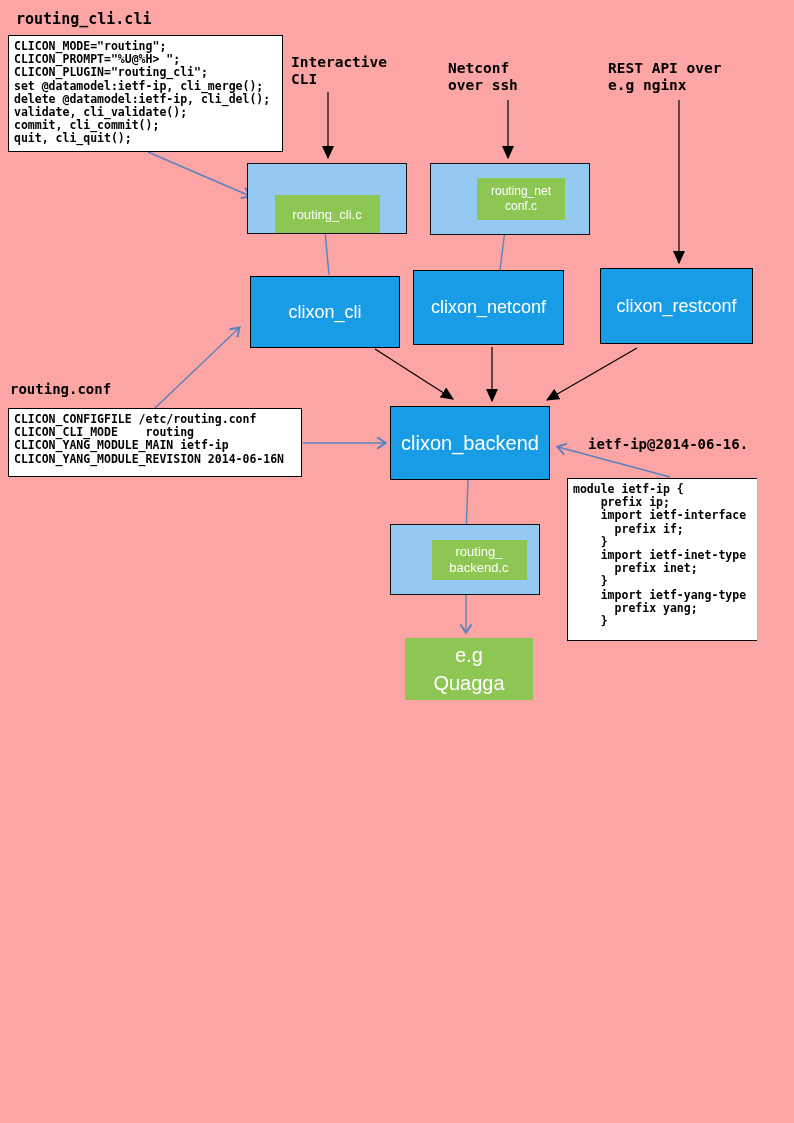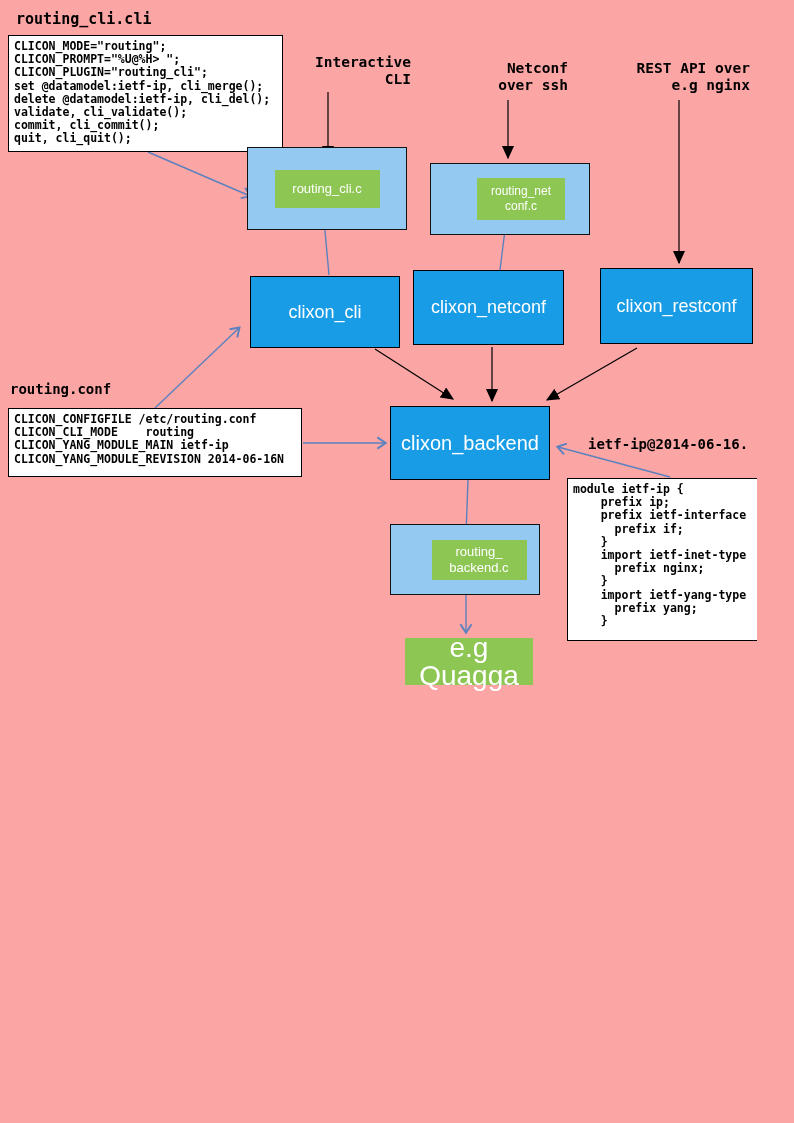--- a/index.html
+++ b/index.html
@@ -16,21 +16,21 @@
   .mono-title {
     position:absolute; color:#000;
     font:bold 15px/18px "DejaVu Sans Mono", monospace;
   }
   .codebox {
     position:absolute; background:#fff; border:1px solid #000;
     font:bold 11.5px/13.2px "DejaVu Sans Mono", monospace;
     color:#000; padding:4px 5px; white-space:pre; box-sizing:border-box;
   }
   .arrow-label {
-    position:absolute; color:#000; text-align:right; white-space:pre-line;
+    position:absolute; color:#000; text-align:left; white-space:pre-line;
     font:bold 14.5px/17px "DejaVu Sans Mono", monospace;
   }
   .bluebox {
     position:absolute; background:var(--bright_blue,#189CE5);
     border:1.5px solid #000; box-sizing:border-box;
     display:flex; align-items:center; justify-content:center;
     color:#fff; font-family:"Liberation Sans", sans-serif;
   }
   .lightbox {
     position:absolute; background:var(--light_blue,#94C9F2);
@@ -42,41 +42,41 @@
     display:flex; align-items:center; justify-content:center;
     text-align:center; white-space:pre-line;
     font-family:"Liberation Sans", sans-serif;
   }
   #cli-spec-title { left:16px; top:10px; }
   #cli-spec-box   { left:8px;  top:35px;  width:275px; height:117px; }
   #label-interactive { left:291px; top:54px; width:120px; }
   #label-netconf     { left:448px; top:60px; width:120px; }
   #label-rest        { left:608px; top:60px; width:142px; }
 
-  #lb1 { left:247px; top:147px; width:160px; height:83px; }
+  #lb1 { left:247px; top:163px; width:160px; height:71px;align-items:flex-end; }
   #green1 { width:105px; height:38px; font-size:13px; }
   #lb2 { left:430px; top:163px; width:160px; height:72px;padding-left:22px; }
   #green2 { width:88px; height:42px; font-size:12px; line-height:15px; }
 
   #cli      { left:250px; top:276px; width:150px; height:72px; font-size:18px; }
   #netconf  { left:413px; top:270px; width:151px; height:75px; font-size:18px; }
   #restconf { left:600px; top:268px; width:153px; height:76px; font-size:18px; }
   #backend  { left:390px; top:406px; width:160px; height:74px; font-size:20px; }
 
   #conf-title { left:10px; top:380px; font-size:14px; }
   #conf-box   { left:8px; top:408px; width:294px; height:69px; }
 
   #yang-label { left:588px; top:436px; font:bold 14px/16px "DejaVu Sans Mono", monospace; position:absolute; }
   #yang-box   { left:567px; top:478px; width:190px; height:163px; border-right:none; overflow:hidden; }
 
   #lb3 { left:390px; top:524px; width:150px; height:71px;padding-left:28px; }
   #green3 { width:95px; height:40px; font-size:13px; line-height:16px; }
 
-  #quagga { position:absolute; left:405px; top:638px; width:128px; height:47px;
-            font-size:28px; line-height:28px; }
+  #quagga { position:absolute; left:405px; top:638px; width:128px; height:62px;
+            font-size:20px; line-height:28px; }
 </style>
 </head>
 <body>
 
 <div id="canvas">
 
   <svg class="arrows" width="794" height="1123">
     <defs>
       <marker id="mBlack" markerWidth="12" markerHeight="10" refX="10" refY="5" orient="auto">
         <path d="M0,0 L11,5 L0,10 z" class="black-head"></path>
@@ -123,21 +123,21 @@
 
   <div id="cli" class="bluebox">clixon_cli</div>
   <div id="netconf" class="bluebox">clixon_netconf</div>
   <div id="restconf" class="bluebox">clixon_restconf</div>
   <div id="backend" class="bluebox">clixon_backend</div>
 
   <div id="conf-title" class="mono-title">routing.conf</div>
   <div id="conf-box" class="codebox"><div>CLICON_CONFIGFILE /etc/routing.conf</div><div>CLICON_CLI_MODE    routing</div><div>CLICON_YANG_MODULE_MAIN ietf-ip</div><div>CLICON_YANG_MODULE_REVISION 2014-06-16N</div></div>
 
   <div id="yang-label">ietf-ip@2014-06-16.</div>
-  <div id="yang-box" class="codebox"><div>module ietf-ip {</div><div>    prefix ip;</div><div>    prefix ietf-interface</div><div>      prefix if;</div><div>    }</div><div>    import ietf-inet-type</div><div>      prefix nginx;</div><div>    }</div><div>    import ietf-yang-type</div><div>      prefix yang;</div><div>    }</div></div>
+  <div id="yang-box" class="codebox"><div>module ietf-ip {</div><div>    prefix ip;</div><div>    import ietf-interface</div><div>      prefix if;</div><div>    }</div><div>    import ietf-inet-type</div><div>      prefix inet;</div><div>    }</div><div>    import ietf-yang-type</div><div>      prefix yang;</div><div>    }</div></div>
 
   <div id="lb3" class="lightbox">
     <div id="green3" class="greenbox">routing_
 backend.c</div>
   </div>
 
   <div id="quagga" class="greenbox">e.g
 Quagga</div>
 
 </div>

